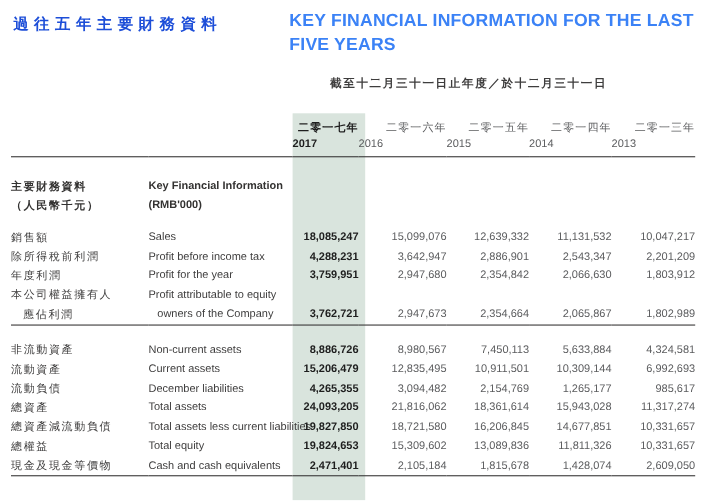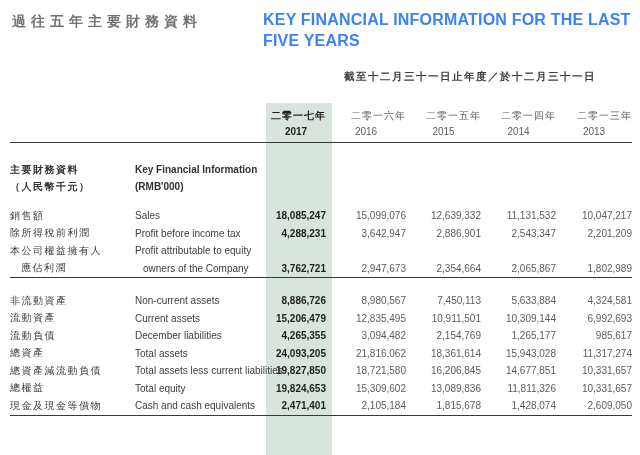--- a/index.html
+++ b/index.html
@@ -9,57 +9,57 @@
     }
     .title-cn{
       position:absolute;left:12px;top:13px;
       font-size:14px;font-weight:bold;letter-spacing:5px;color:#28865F;
     }
     .title-en{
       position:absolute;left:263px;top:9px;width:372px;
       font-size:16px;font-weight:bold;line-height:21px;letter-spacing:.2px;color:#28865F;
     }
     .period{
-      position:absolute;left:300px;top:68px;width:340px;text-align:center;
+      position:absolute;left:300px;top:68px;width:340px;
       font-weight:bold;color:#3e3d3d;
     }
     .period-cn{font-size:10.5px;letter-spacing:1.5px;line-height:16px;}
     .period-en{font-size:10px;line-height:17px;}
     .band{
       position:absolute;left:266px;top:103px;width:66px;height:352px;
       background:#D9E4DD;
     }
     table{
       position:absolute;left:10px;top:105px;width:622px;
       border-collapse:collapse;table-layout:fixed;
     }
     td{
       padding:0;font-size:10px;color:#3e3d3d;vertical-align:middle;
       white-space:nowrap;overflow:visible;
     }
     .ycn{text-align:right;color:#5b5c5e;letter-spacing:1px;height:18px;vertical-align:bottom;padding-bottom:3px;}
-    .ynum{text-align:center;color:#5b5c5e;height:16px;vertical-align:top;}
+    .ynum{text-align:left;color:#5b5c5e;height:16px;vertical-align:top;}
     .hl{font-weight:bold;color:#1e1e1e;margin-left:12px;}
     .rule{border-bottom:1.5px solid #3a3939;}
     .cn{letter-spacing:1.5px;}
     .hdr{font-weight:bold;color:#333231;}
     .num{text-align:right;color:#5b5c5e;}
     .y17{font-weight:bold;color:#1e1e1e;}
     .indent-cn{padding-left:11px;}
     .indent-en{padding-left:8px;}
     .data-row td{height:17.5px;}
     .lbl-row td{height:17px;margin-top:29px;}
     .spacer td{line-height:0;font-size:0;}
   </style>
 </head>
 <body>
 
 <div class="page">
 
-  <div class="title-cn" style="color: #737373;">過往五年主要財務資料</div>
+  <div class="title-cn" style="color: #1d4ed8;">過往五年主要財務資料</div>
 
   <div class="title-en" style="color: #3b82f6;">
     <div>KEY FINANCIAL INFORMATION FOR THE LAST</div>
     <div>FIVE YEARS</div>
   </div>
 
   <div class="period">
     <div class="period-cn">截至十二月三十一日止年度／於十二月三十一日</div>
   </div>
 
@@ -132,20 +132,29 @@
         <tr class="data-row">
           <td class="cn">除所得稅前利潤</td>
           <td class="en">Profit before income tax</td>
           <td class="num y17">4,288,231</td>
           <td class="num">3,642,947</td>
           <td class="num">2,886,901</td>
           <td class="num">2,543,347</td>
           <td class="num">2,201,209</td>
         </tr>
         <tr class="data-row">
+          <td class="cn">年度利潤</td>
+          <td class="en">Profit for the year</td>
+          <td class="num y17">3,759,951</td>
+          <td class="num">2,947,680</td>
+          <td class="num">2,354,842</td>
+          <td class="num">2,066,630</td>
+          <td class="num">1,803,912</td>
+        </tr>
+        <tr class="data-row">
           <td class="cn">本公司權益擁有人</td>
           <td class="en">Profit attributable to equity</td>
           <td class="num y17"></td>
           <td class="num"></td>
           <td class="num"></td>
           <td class="num"></td>
           <td class="num"></td>
         </tr>
         <tr class="data-row">
           <td class="cn indent-cn rule">應佔利潤</td>

